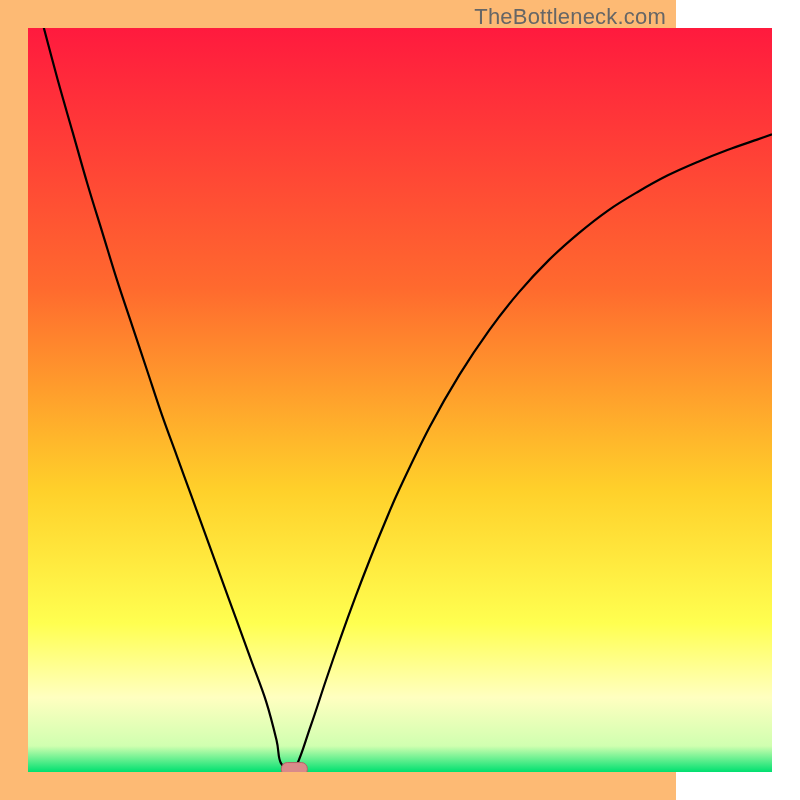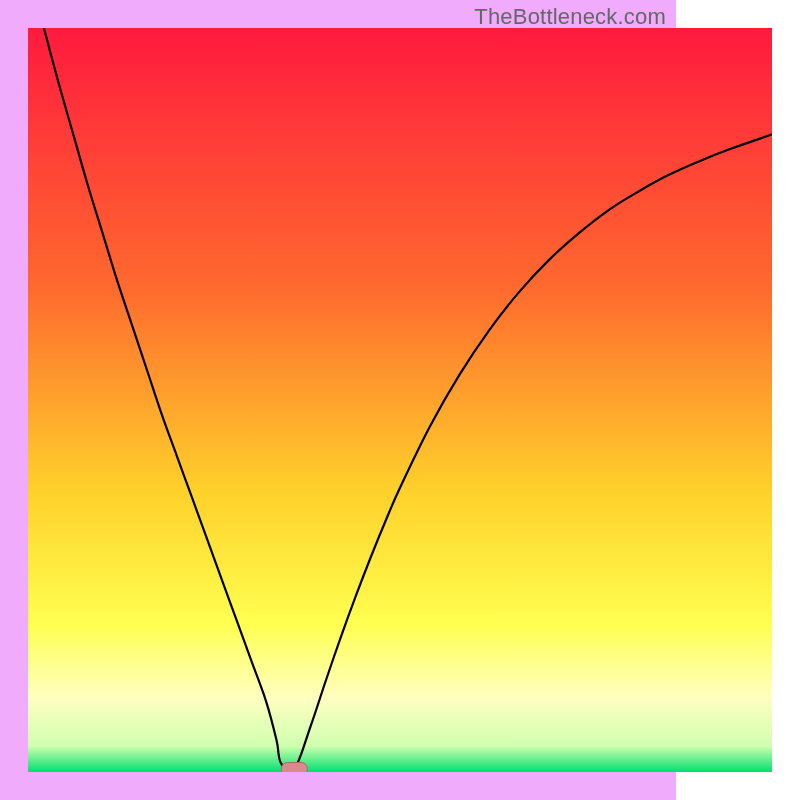--- a/index.html
+++ b/index.html
@@ -7,21 +7,21 @@
     padding: 0;
     width: 800px;
     height: 800px;
     overflow: hidden;
     background: #fff;
     font-family: Arial, Helvetica, sans-serif;
   }
   .outer {
     width: 676px;
     height: 800px;
-    background: #f0abfc;
+    background: #fdba74;
     position: relative;
   }
   .attribution {
     position: absolute;
     top: 4px;
     right: 10px;
     color: #666;
     font-size: 22px;
     font-weight: 500;
     letter-spacing: 0.2px;

